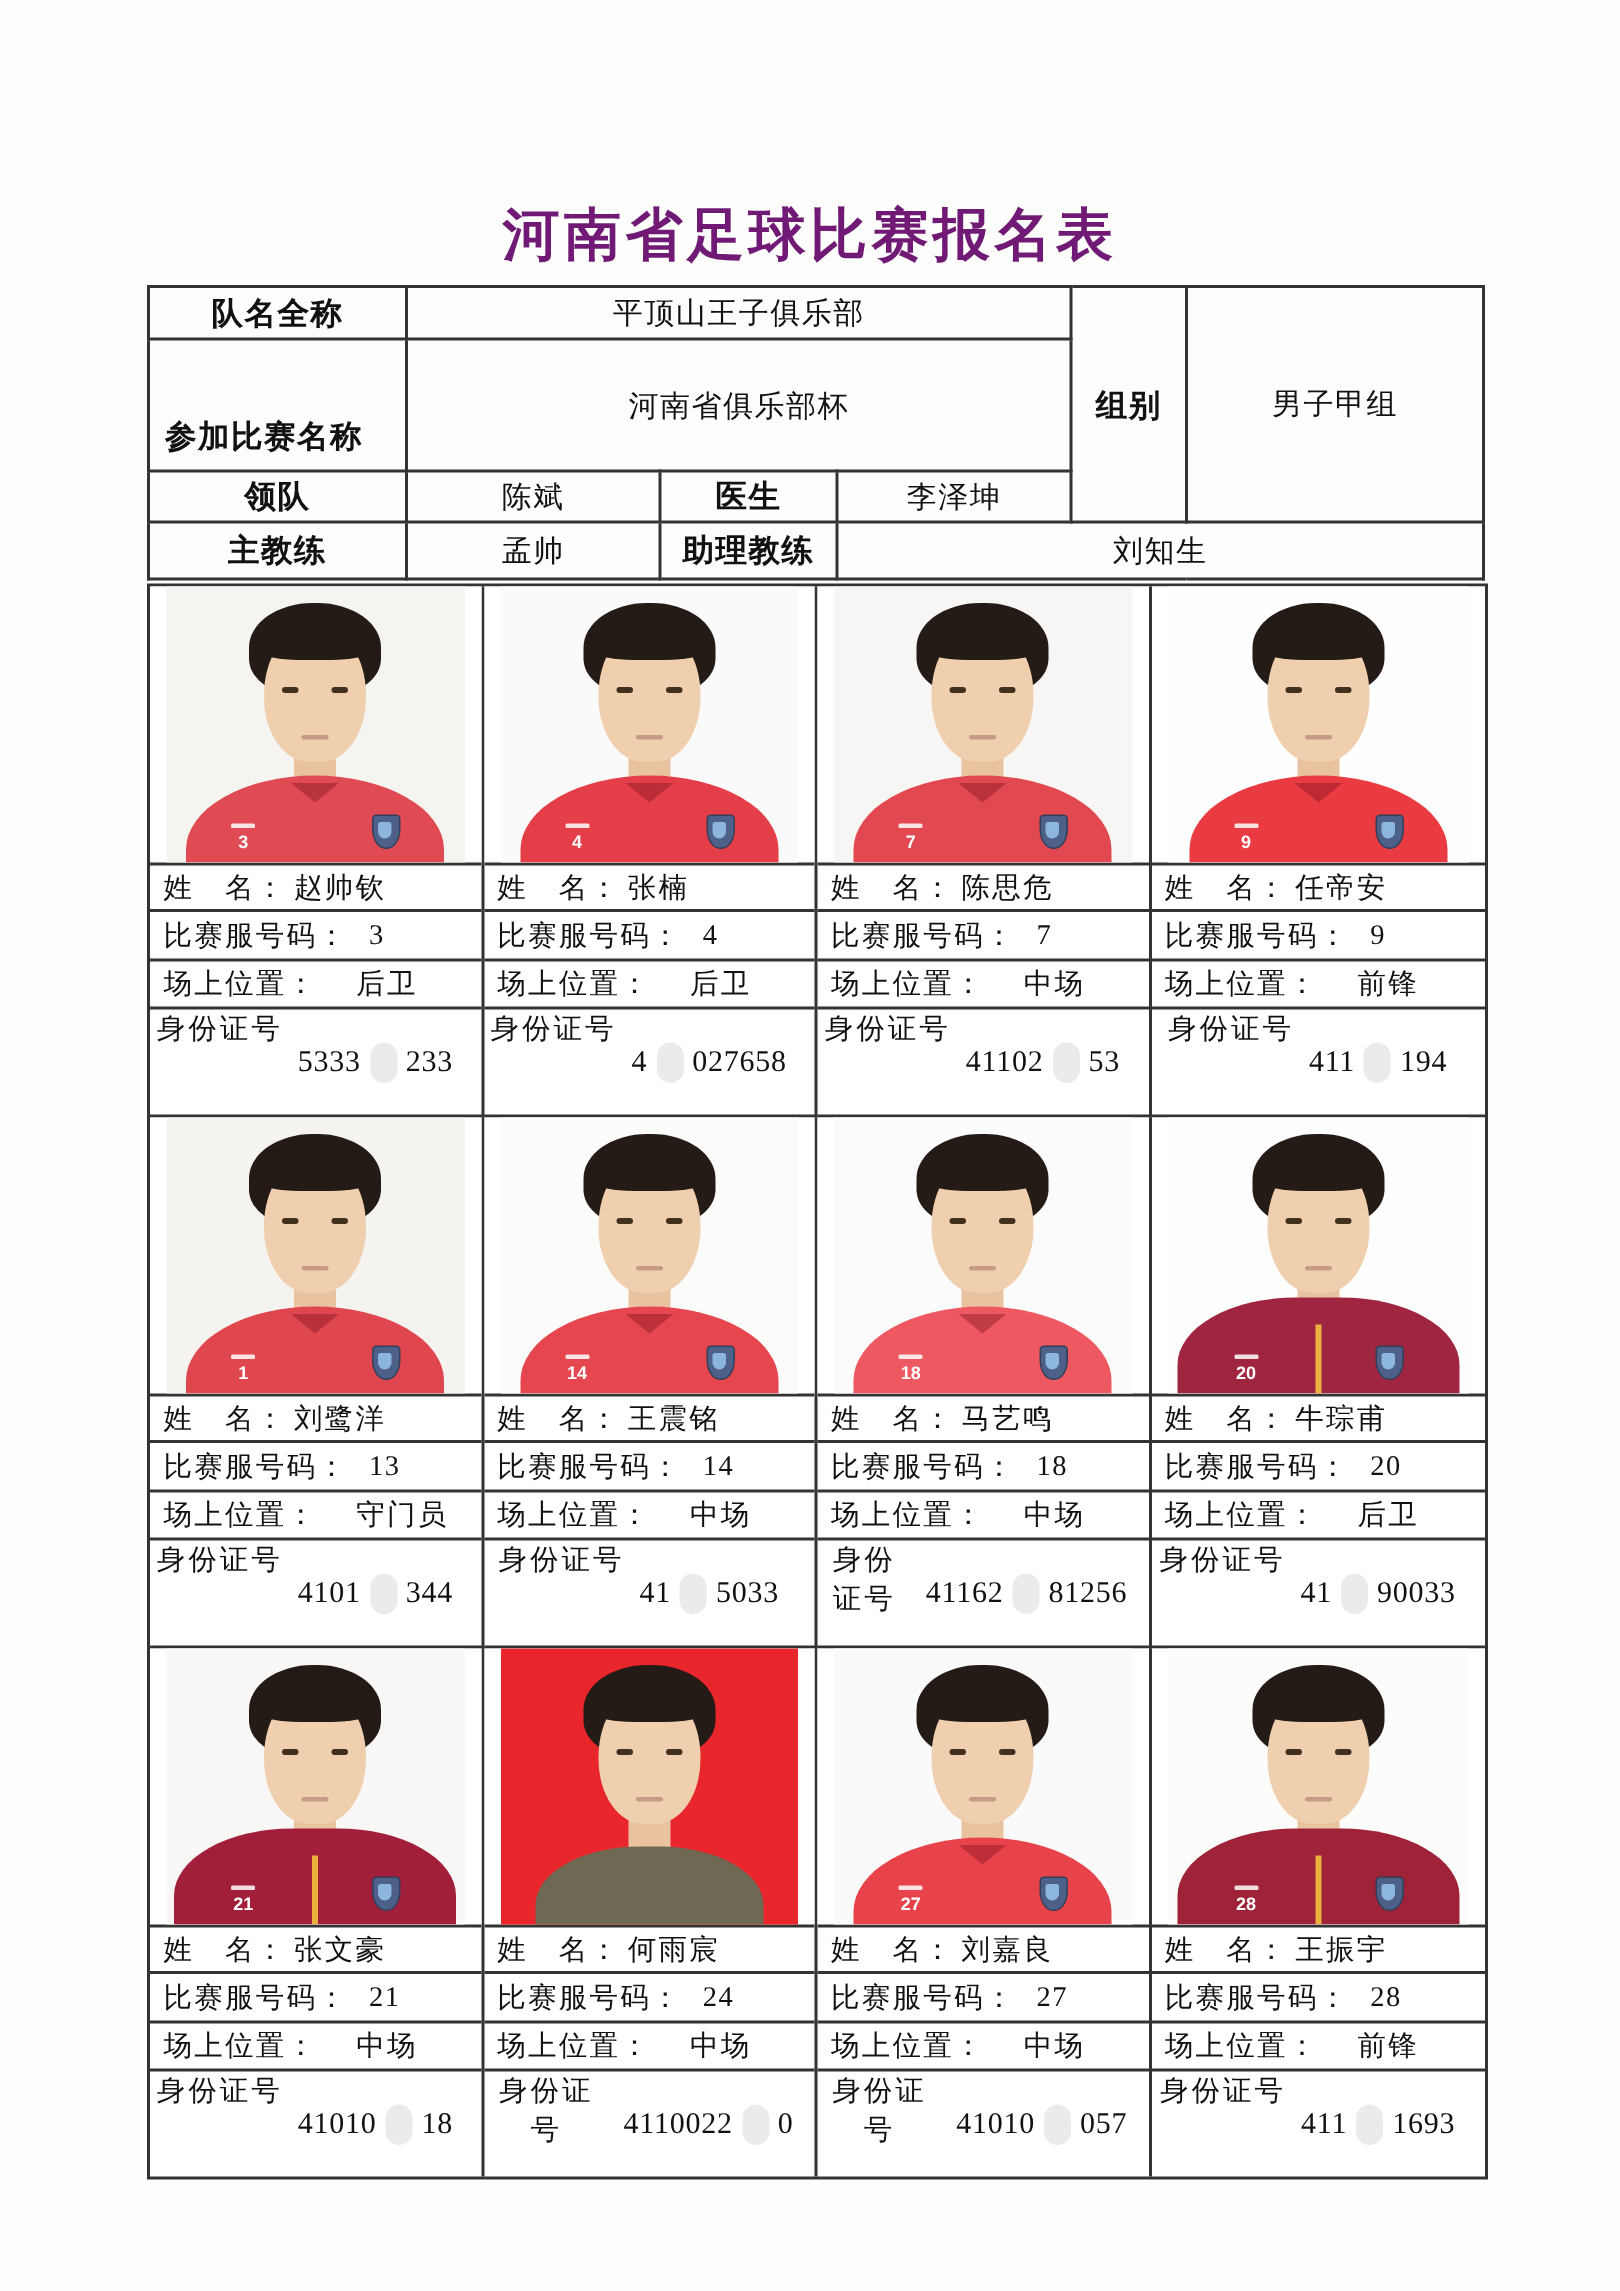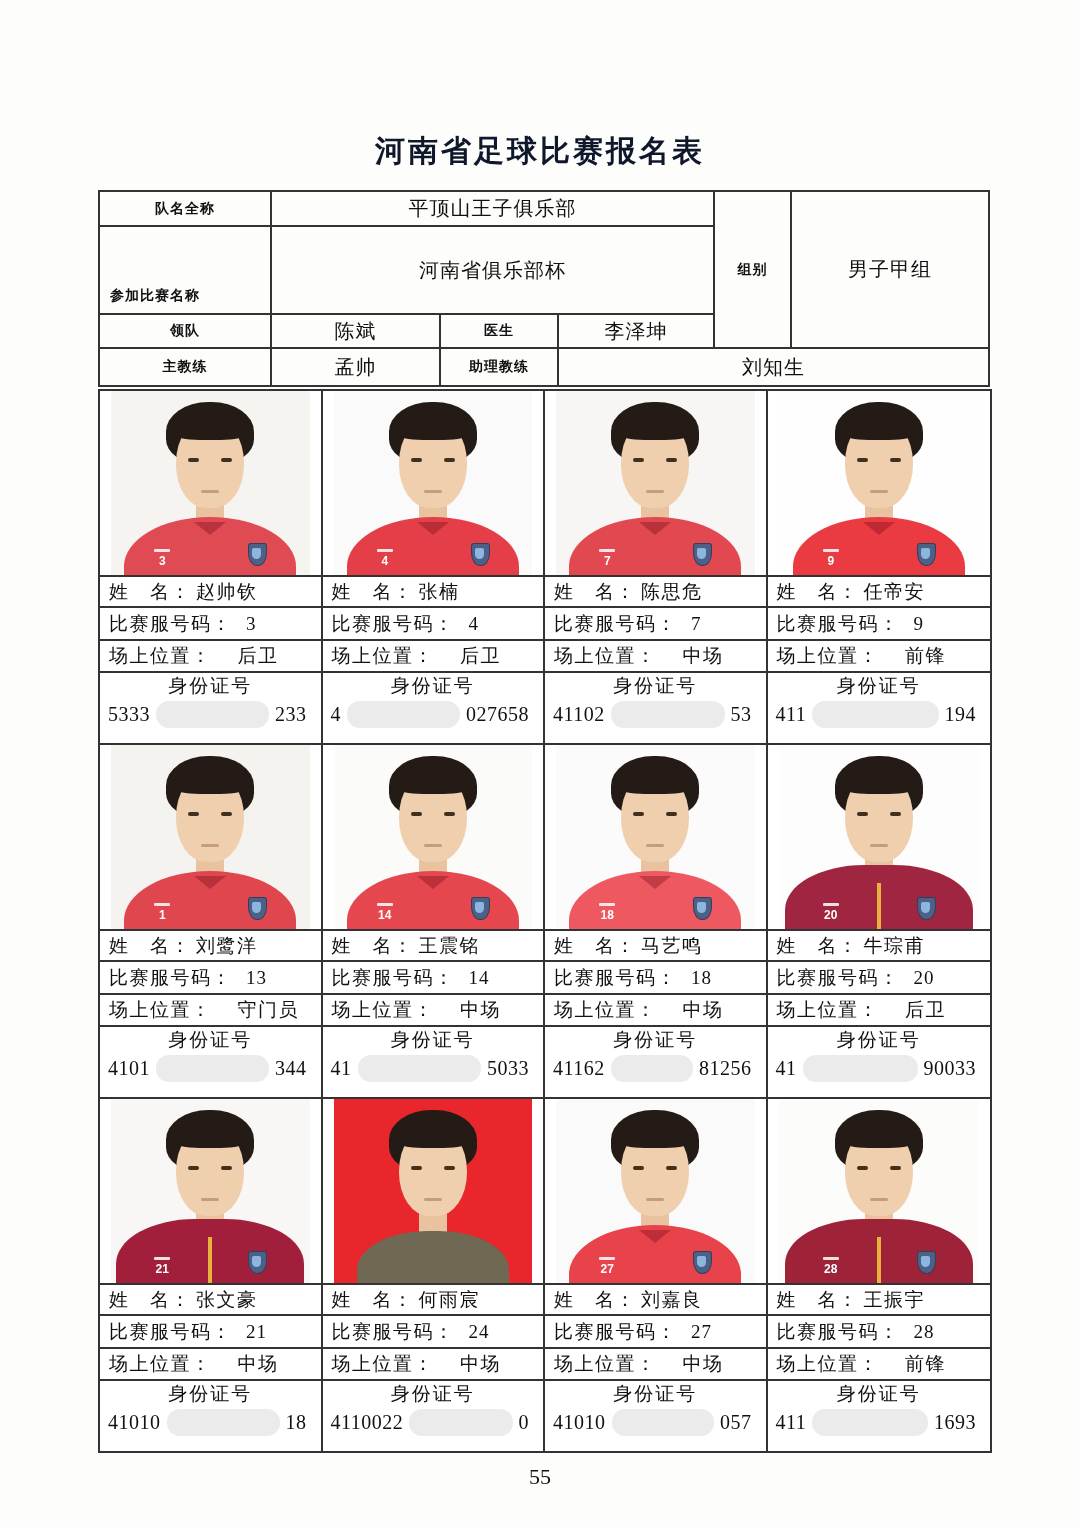--- a/index.html
+++ b/index.html
@@ -1,29 +1,29 @@
 <!DOCTYPE html>
 <html><head>
 <meta charset="utf-8">
 <style>
   html,body{margin:0;padding:0;background:#fff;}
   .page{position:relative;width:1080px;height:1527px;background:#fdfdfc;margin:0 auto;
         font-family:"Liberation Serif",serif;color:#111;overflow:hidden;}
 
   
   .title{position:absolute;top:131px;left:0;width:100%;text-align:center;
-         font-family:"Liberation Sans",sans-serif;font-weight:bold;font-size:30px;
-         letter-spacing:3px;color:#0f172a;}
+         font-family:"Liberation Sans",sans-serif;font-weight:bold;font-size:38px;
+         letter-spacing:3px;color:#701a75;}
 
   
   .header-table{position:absolute;left:98px;top:190px;width:890px;border-collapse:collapse;
                 table-layout:fixed;font-size:20px;}
   .header-table td{border:2px solid #333;text-align:center;vertical-align:middle;padding:0;
                    font-family:"Liberation Serif",serif;letter-spacing:1px;}
-  .header-table td.lbl{font-family:Liberation Serif, serif;font-weight:bold;font-size:14px;}
+  .header-table td.lbl{font-family:Liberation Serif, serif;font-weight:bold;font-size:21px;}
   .header-table td.comp-lbl{vertical-align:bottom;text-align:left;padding:0 0 8px 10px;}
 
   
   .players-grid{position:absolute;left:98px;top:389px;width:890px;display:grid;
                 grid-template-columns:repeat(4,1fr);border:2px solid #333;background:#fff;}
   .card{border-right:2px solid #333;border-bottom:2px solid #333;min-width:0;}
   .card:nth-child(4n){border-right:none;}
   .card:nth-child(n+9){border-bottom:none;}
 
   .photo-wrap{height:184px;border-bottom:2px solid #333;position:relative;background:#fff;}
@@ -62,21 +62,21 @@
 
   .row{display:flex;align-items:center;border-bottom:2px solid #333;padding-left:9px;
        font-size:19px;letter-spacing:1.5px;white-space:nowrap;overflow:hidden;}
   .row.r-name{height:29px;}
   .row.r-num{height:31px;}
   .row.r-pos{height:30px;}
   .row .val{margin-left:5px;}
   .row .num{margin-left:14px;letter-spacing:1px;}
   .row .pos{margin-left:26px;}
 
-  .idblock{height:70px;display:flex;flex-direction:column;gap:2px;}
+  .idblock{height:70px;display:flex;flex-direction:row;justify-content:center;gap:2px;}
   .idlabel{text-align:center;font-size:19px;letter-spacing:2px;}
   .idnum{display:flex;align-items:center;font-size:20px;padding:0 14px 0 8px;letter-spacing:0.5px;}
   .redact{flex:1;height:27px;background:#ebebeb;border-radius:13px;margin:0 6px;min-width:18px;}
 
   .page-number{position:absolute;top:1464px;left:0;width:100%;text-align:center;font-size:22px;}
 </style>
 </head>
 <body>
 
 <div class="page">
@@ -590,15 +590,14 @@
         <div class="idlabel">身份证号</div>
         <div class="idnum">
           <span>411</span>
           <span class="redact"></span>
           <span>1693</span>
         </div>
       </div>
     </div>
   </div>
 
-  <div class="page-number">55</div>
 
 </div>
 
 </body></html>

